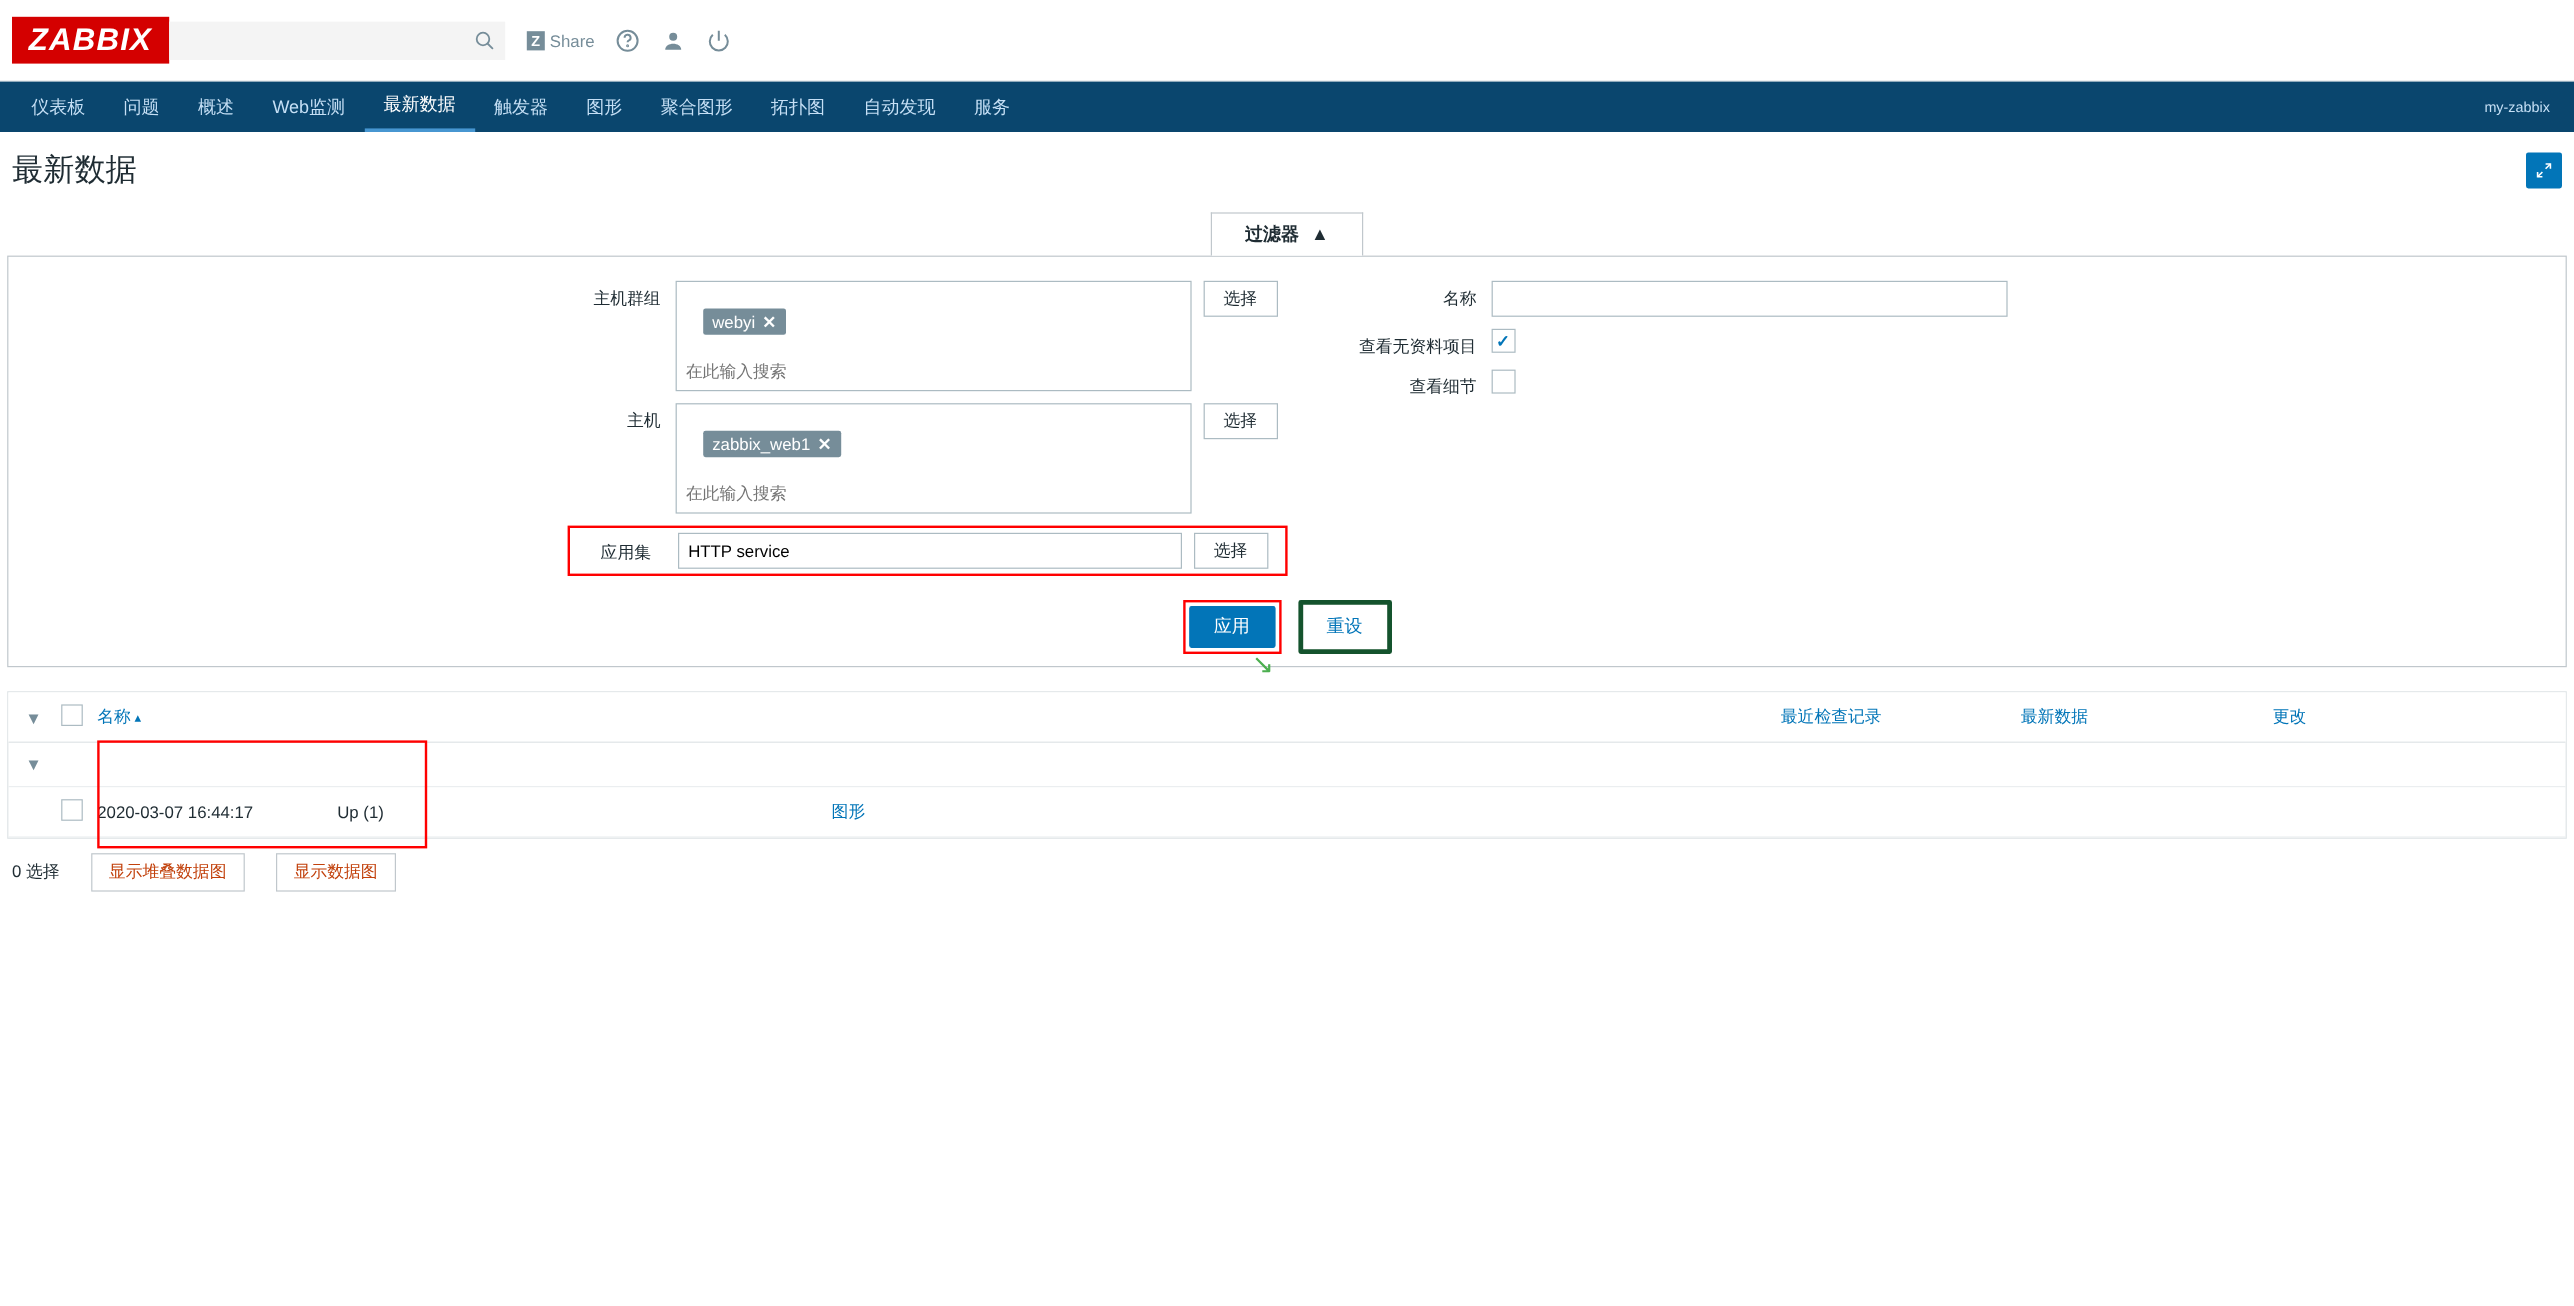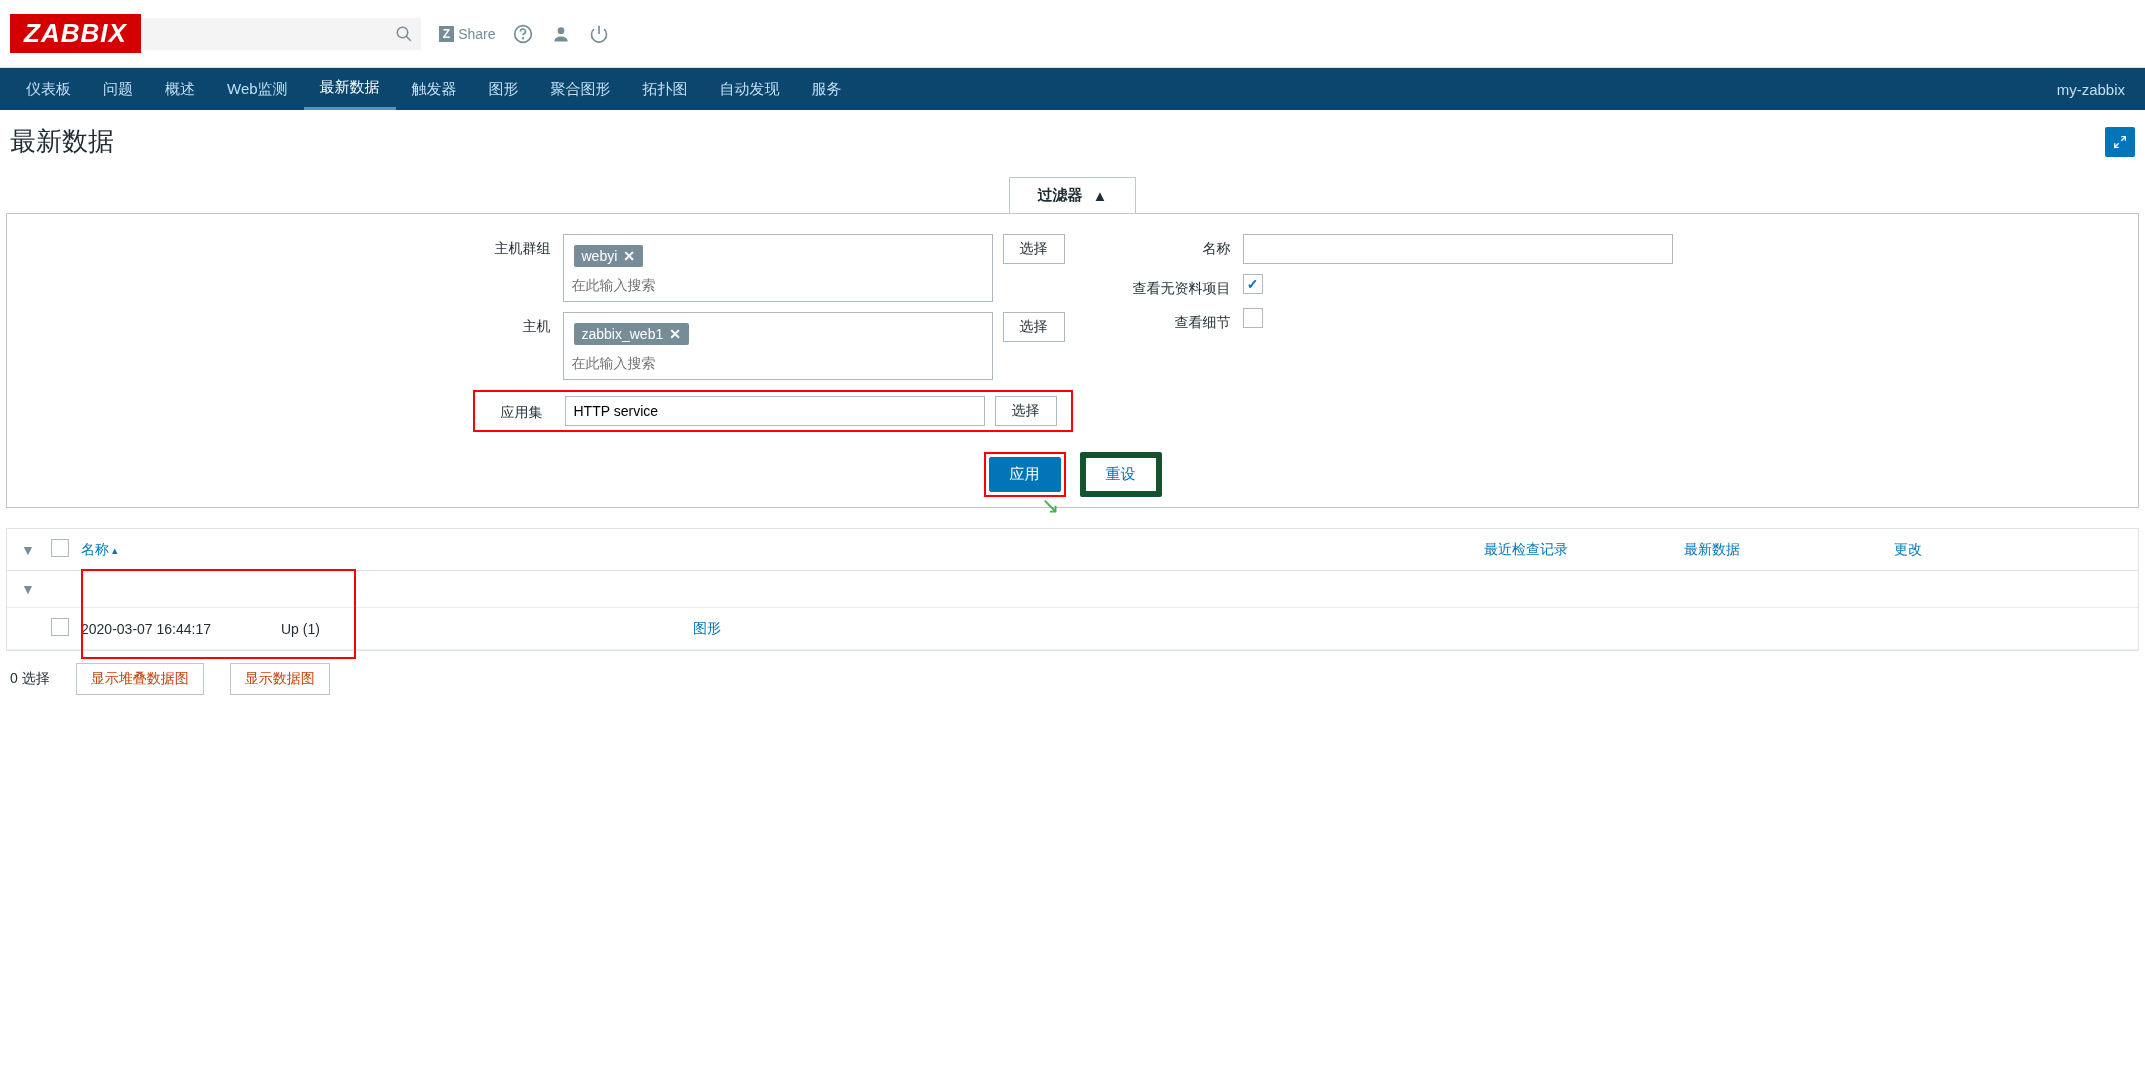--- a/index.html
+++ b/index.html
@@ -13,49 +13,49 @@
     .main-menu-item.active::after { content: ''; position: absolute; bottom: -1px; left: 50%; transform: translateX(-50%); width: 0; height: 0; border-left: 8px solid transparent; border-right: 8px solid transparent; border-bottom: 8px solid #0a466e; }
     .top-right { display: flex; align-items: center; gap: 18px; padding-right: 10px; }
     .search-box { width: 280px; height: 32px; background: #f4f4f4; border: none; padding: 0 10px; position: relative; }
     .search-box svg { position: absolute; right: 8px; top: 7px; }
     .top-icon { cursor: pointer; color: #768d99; display: flex; align-items: center; gap: 4px; }
     
     
     .sub-nav { display: flex; align-items: center; background: #0a466e; height: 42px; padding: 0 10px; }
     .sub-menu-item { padding: 10px 16px; color: #c5dff5; cursor: pointer; font-size: 15px; }
     .sub-menu-item.active { border-bottom: 3px solid #4796d1; color: #fff; }
-    .sub-right { margin-left: auto; color: #c5dff5; padding-right: 10px; font-size: 15px; }
+    .sub-right { margin-left: auto; color: #c5dff5; padding-right: 10px; font-size: 12px; }
     
     
     .page-header { display: flex; align-items: center; padding: 14px 10px 18px; }
     .page-title { font-size: 26px; font-weight: normal; color: #1f2c33; }
     .fullscreen-btn { margin-left: auto; background: #0275b8; color: #fff; width: 30px; height: 30px; display: flex; align-items: center; justify-content: center; cursor: pointer; border-radius: 2px; }
     
     
     .filter-tab-container { display: flex; justify-content: center; }
     .filter-tab { background: #fff; border: 1px solid #c0c7cc; border-bottom: none; padding: 8px 28px; cursor: pointer; font-size: 15px; display: flex; align-items: center; gap: 10px; font-weight: bold; }
     .filter-panel { background: #fff; border: 1px solid #c0c7cc; margin: 0 6px; padding: 20px 0 10px; }
     .filter-row { display: flex; justify-content: center; padding: 0 20px; }
     .filter-left, .filter-right { width: 600px; }
     .filter-field { display: flex; align-items: flex-start; margin-bottom: 10px; }
     .filter-label { width: 90px; text-align: right; padding: 6px 12px 0 0; color: #1f2c33; }
     .filter-control { flex: 1; display: flex; gap: 10px; align-items: flex-start; }
     .multi-select { border: 1px solid #acbbc2; min-height: 60px; flex: 1; max-width: 430px; padding: 4px; }
-    .tag { display: inline-block; background: #768d99; color: #fff; padding: 3px 8px; border-radius: 2px; margin: 6px; font-size: 14px; text-align: right; }
+    .tag { display: inline-block; background: #768d99; color: #fff; padding: 3px 8px; border-radius: 2px; margin: 18px; font-size: 14px; text-align: right; }
     .tag-close { margin-left: 6px; font-weight: bold; cursor: pointer; }
     .multi-select-input { border: none; outline: none; width: 100%; padding: 4px; font-size: 14px; color: #768d99; }
     .text-input { border: 1px solid #acbbc2; height: 30px; padding: 0 8px; width: 430px; font-size: 14px; }
     .btn-select { border: 1px solid #acbbc2; background: #fff; padding: 5px 16px; cursor: pointer; font-size: 14px; color: #1f2c33; }
     .checkbox { width: 20px; height: 20px; border: 1px solid #acbbc2; display: inline-flex; align-items: center; justify-content: center; cursor: pointer; }
     .checkbox.checked::after { content: '✓'; color: #0275b8; font-weight: bold; }
     .highlight-red-row { border: 2px solid #ff0000; padding: 4px; display: flex; align-items: center; gap: 10px; }
     
     .filter-buttons { display: flex; justify-content: center; gap: 14px; padding-top: 10px; }
     .btn-primary { background: #0275b8; color: #fff; border: 1px solid #0275b8; padding: 7px 20px; cursor: pointer; font-size: 15px; border-radius: 2px; }
-    .btn-secondary { background: #fff; color: #0275b8; border: 6px solid #14532d; padding: 1px 20px; cursor: pointer; font-size: 15px; border-radius: 2px; }
+    .btn-secondary { background: #fff; color: #0275b8; border: 4px solid #14532d; padding: 1px 20px; cursor: pointer; font-size: 15px; border-radius: 2px; }
     .apply-wrap { position: relative; border: 2px solid #ff0000; padding: 3px; }
     .cursor-arrow { position: absolute; bottom: -24px; right: 4px; color: #4caf50; font-size: 22px; pointer-events: none; }
     
     
     .data-table { margin: 20px 6px 0; border: 1px solid #dfe4e7; background: #fff; }
     .table-header { display: flex; align-items: center; padding: 10px 14px; border-bottom: 1px solid #dfe4e7; background: #fff; }
     .col-expand { width: 30px; color: #768d99; cursor: pointer; }
     .col-check { width: 30px; }
     .col-name { flex: 1; color: #0275b8; cursor: pointer; }
     .col-check-time { width: 200px; color: #0275b8; cursor: pointer; }

